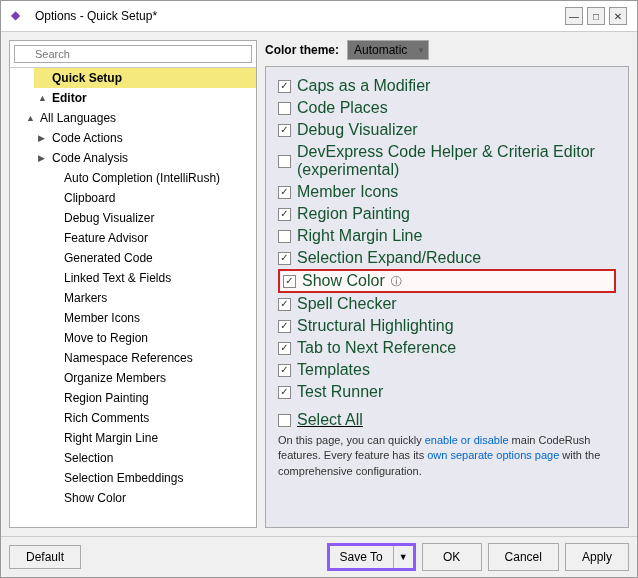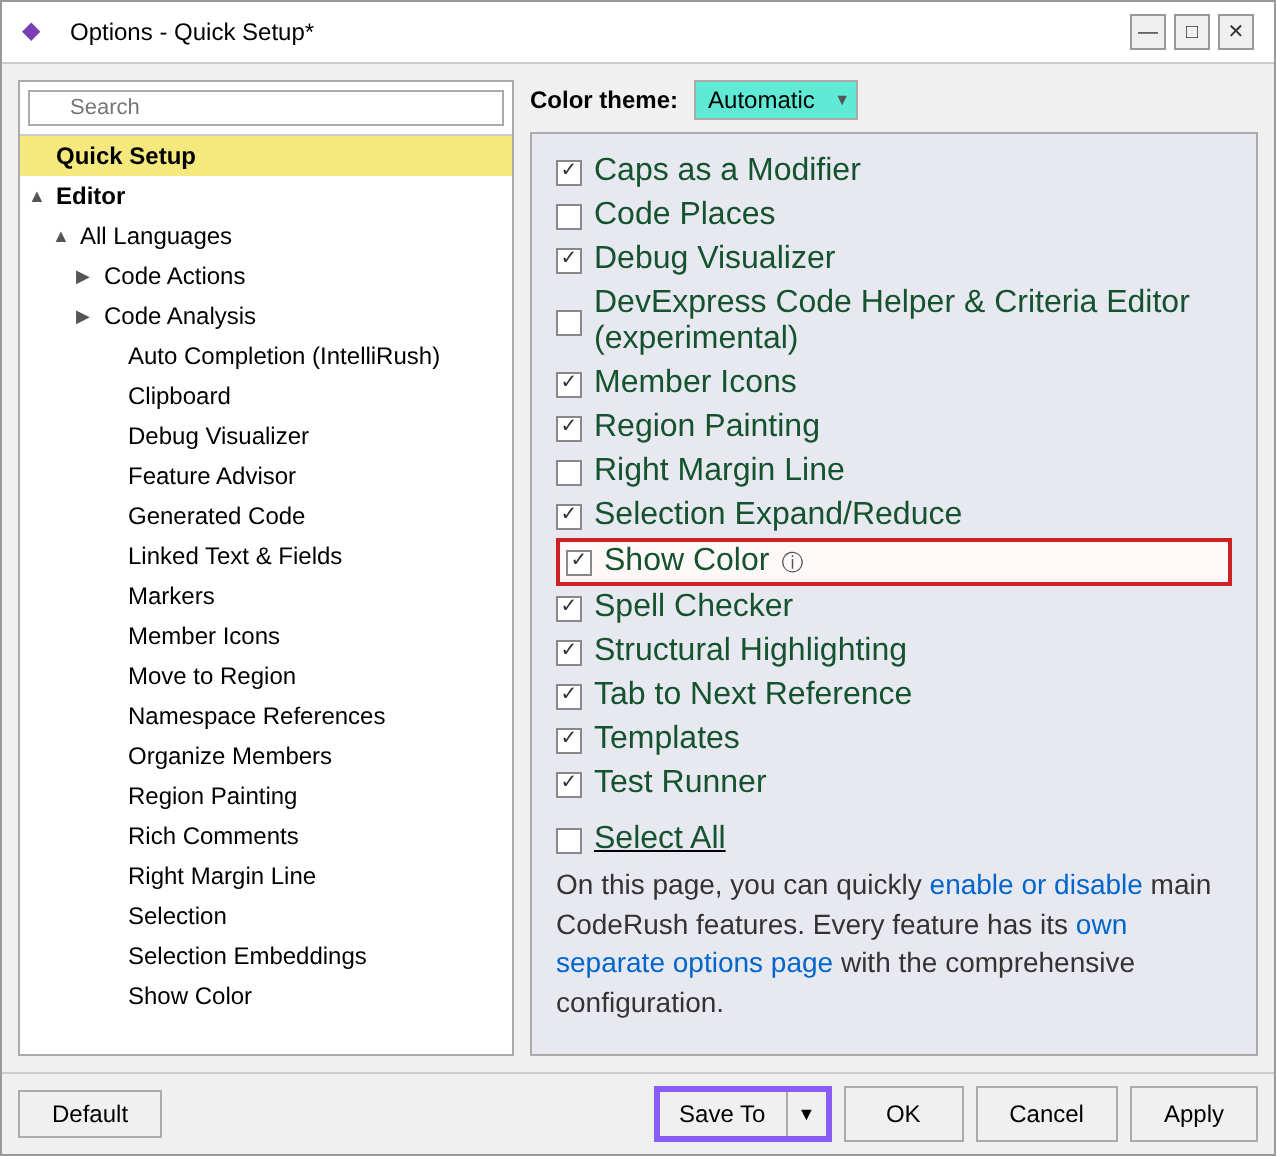--- a/index.html
+++ b/index.html
@@ -114,21 +114,21 @@
       white-space: nowrap;
       user-select: none;
       display: flex;
       align-items: center;
       min-height: 20px;
     }
     .tree-item.selected {
       background: #f5e97e;
       color: #000;
     }
-    .tree-item.level-0 { padding-left: 4px; font-weight: bold; }
+    .tree-item.level-0 { padding-left: 4px; font-weight: bold; margin-left: 24px; }
     .tree-item.level-1 { padding-left: 16px; }
     .tree-item.level-2 { padding-left: 28px; }
     .tree-item.level-3 { padding-left: 40px; }
     .expand-icon {
       width: 12px;
       display: inline-block;
       font-size: 9px;
       color: #555;
       margin-right: 2px;
     }
@@ -146,21 +146,21 @@
       gap: 8px;
     }
     .color-theme-label {
       font-size: 12px;
       font-weight: bold;
     }
     .color-theme-select {
       border: 1px solid #aaa;
       padding: 2px 20px 2px 6px;
       font-size: 12px;
-      background: #5eead4;
+      background: #737373;
       cursor: pointer;
       appearance: none;
       -webkit-appearance: none;
       position: relative;
     }
     .select-wrapper {
       position: relative;
       display: inline-block;
     }
     .select-wrapper::after {
@@ -222,21 +222,21 @@
     }
 
     .select-all-row {
       display: flex;
       align-items: center;
       gap: 6px;
       margin-top: 8px;
       text-decoration: underline;
     }
     .description-text {
-      font-size: 14px;
+      font-size: 11px;
       color: #333;
       line-height: 1.4;
       margin-top: 4px;
     }
 
     
     .bottom-bar {
       padding: 6px 8px;
       display: flex;
       align-items: center;

